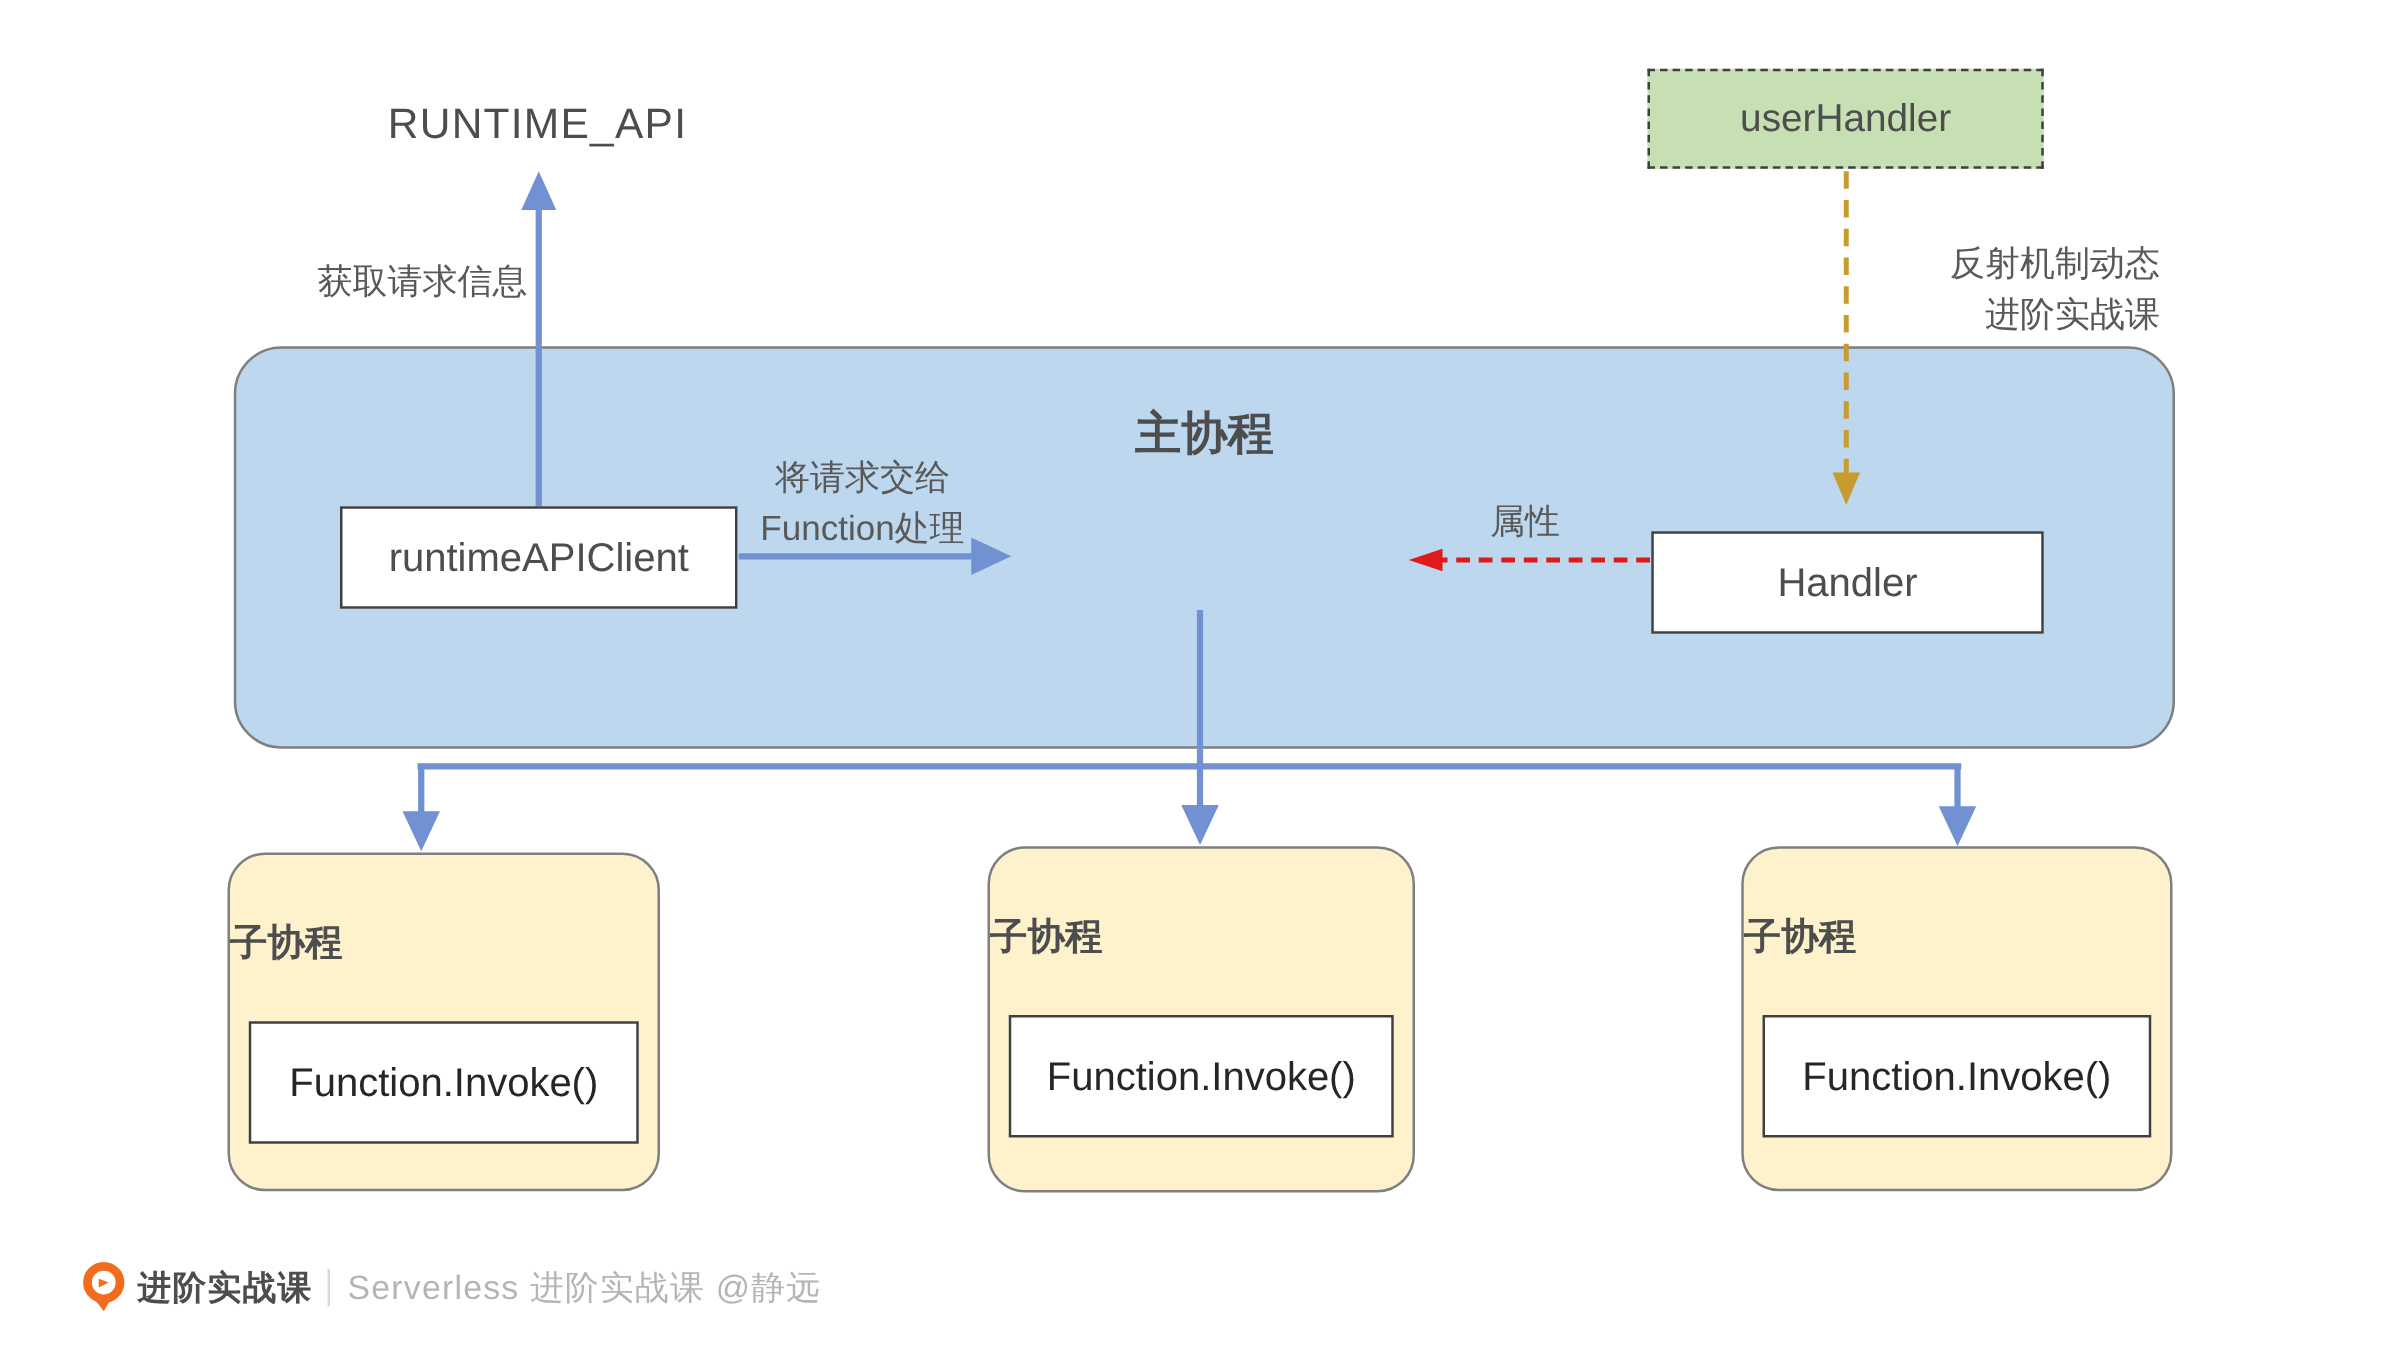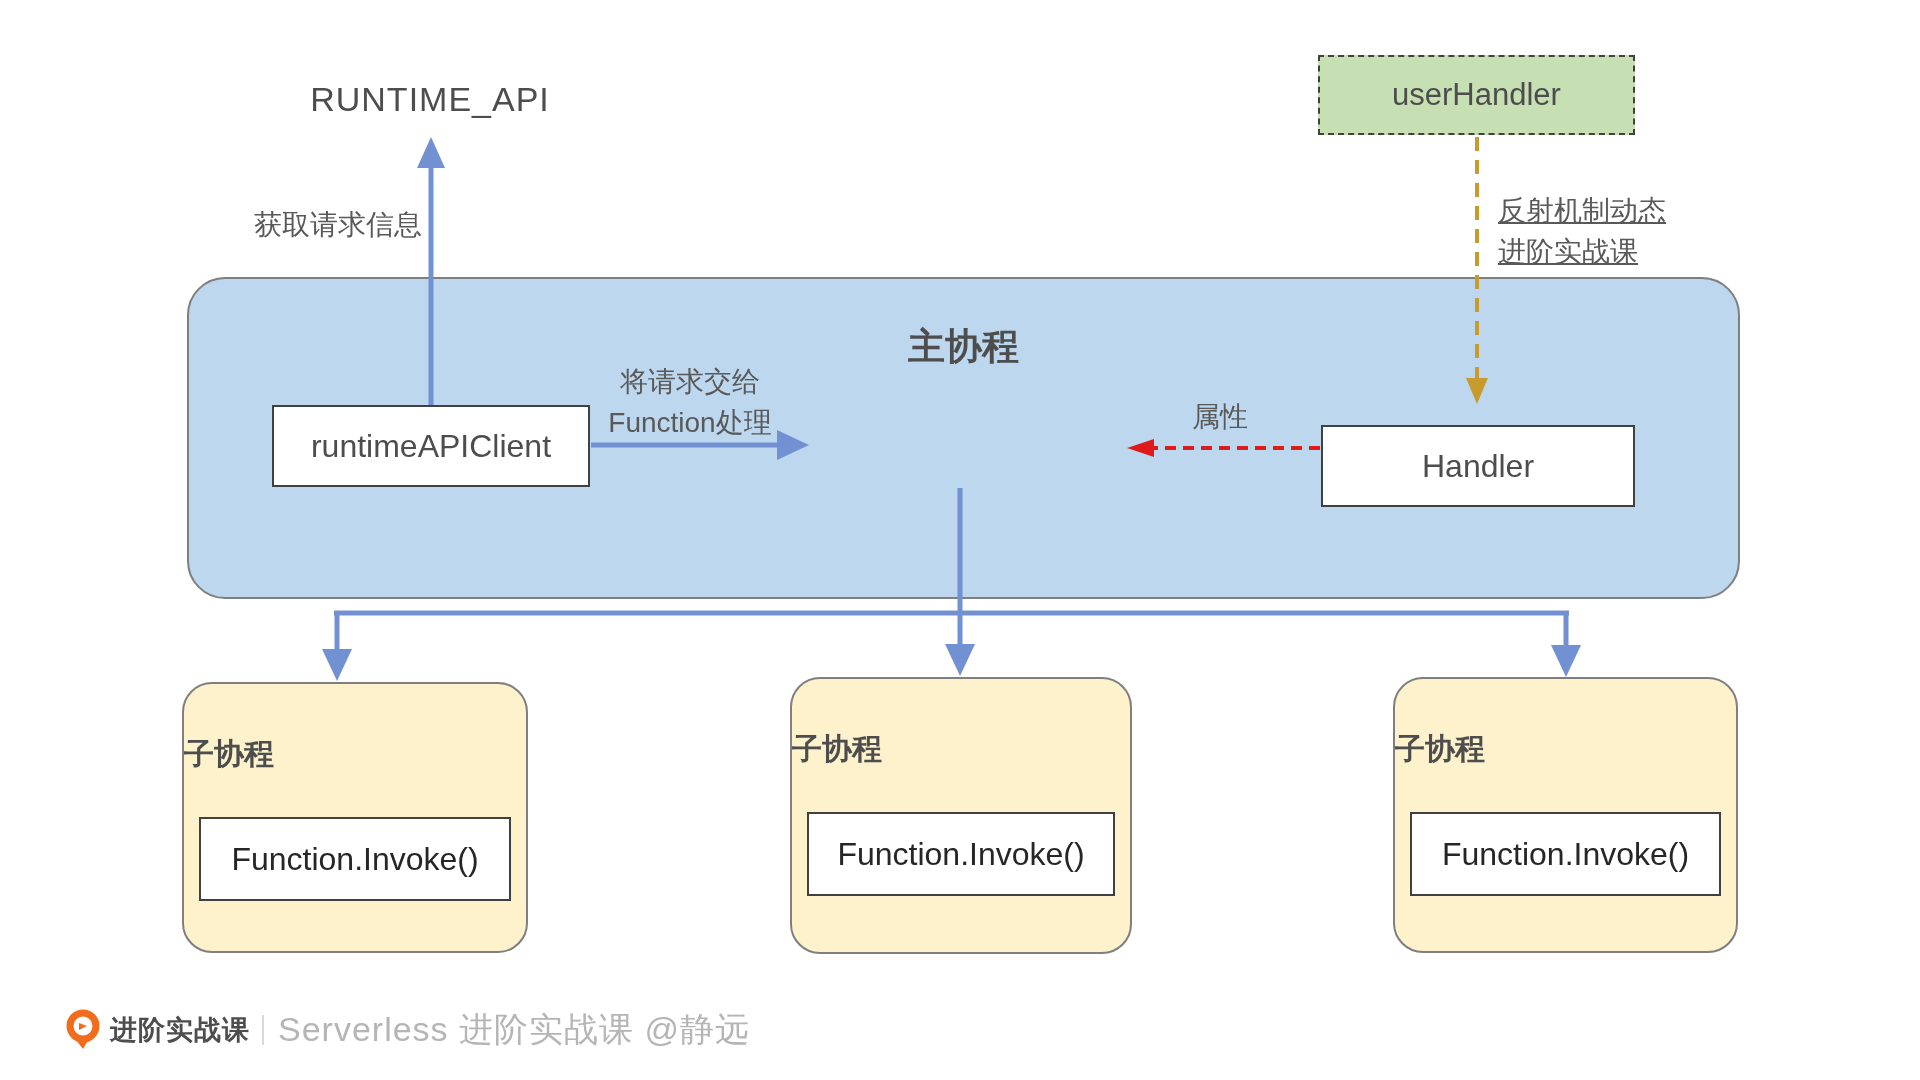--- a/index.html
+++ b/index.html
@@ -24,21 +24,21 @@
     text-align:right;font-size:28px;color:var(--text-label);
   }
   .user-handler{
     position:absolute;left:1318px;top:55px;width:317px;height:80px;z-index:3;
     background:var(--user-handler-fill);border:2px dashed var(--user-handler-border);
     box-sizing:border-box;display:flex;align-items:center;justify-content:center;
     font-size:31px;color:var(--text-dark);
   }
   .reflect-label{
     position:absolute;left:1498px;top:190px;width:230px;z-index:4;
-    text-align:left;font-size:28px;line-height:41px;color:var(--text-label);text-decoration:underline;
+    text-align:right;font-size:28px;line-height:41px;color:var(--text-label);
   }
   .main-box{
     position:absolute;left:187px;top:277px;width:1553px;height:322px;z-index:1;
     background:var(--main-box-fill);border:2px solid var(--main-box-border);
     border-radius:38px;box-sizing:border-box;
   }
   .main-title{
     position:absolute;left:187px;top:322px;width:1553px;z-index:4;
     text-align:center;font-size:37px;font-weight:bold;color:var(--text-dark);
   }
@@ -65,30 +65,30 @@
     border-radius:30px;box-sizing:border-box;
   }
   .sub-left{left:182px;top:682px;width:346px;height:271px;}
   .sub-mid{left:790px;top:677px;width:342px;height:277px;}
   .sub-right{left:1393px;top:677px;width:345px;height:276px;}
   .sub-title{
     position:absolute;left:0;top:50px;width:100%;
     text-align:left;font-size:30px;font-weight:bold;color:var(--text-dark);
   }
   .sub-code{
-    position:absolute;left:15px;right:15px;top:133px;height:84px;
+    position:absolute;left:15px;right:15px;top:133px;height:98px;
     background:var(--node-fill);border:2px solid var(--node-border);
     box-sizing:border-box;display:flex;align-items:center;justify-content:center;
     font-size:32px;color:#262626;
   }
   .footer{position:absolute;left:64px;top:1008px;height:44px;z-index:4;display:flex;align-items:center;}
   .footer-logo{width:38px;height:42px;margin-right:8px;}
   .footer-brand{font-size:27px;font-weight:bold;color:#4d4d4d;letter-spacing:1px;}
   .footer-divider{width:2px;height:30px;background:#d9d9d9;margin:0 14px 0 12px;}
-  .footer-course{font-size:34px;color:var(--footer-text);letter-spacing:1px;}
+  .footer-course{font-size:27px;color:var(--footer-text);letter-spacing:1px;}
 </style>
 </head>
 <body>
 
 <div class="canvas">
 
   <svg class="connectors" width="1920" height="1080" viewBox="0 0 1920 1080">
     <g>
       <line class="ln-blue" x1="431" y1="405" x2="431" y2="165"></line>
       <polygon class="fl-blue" points="431,137 417,168 445,168"></polygon>

